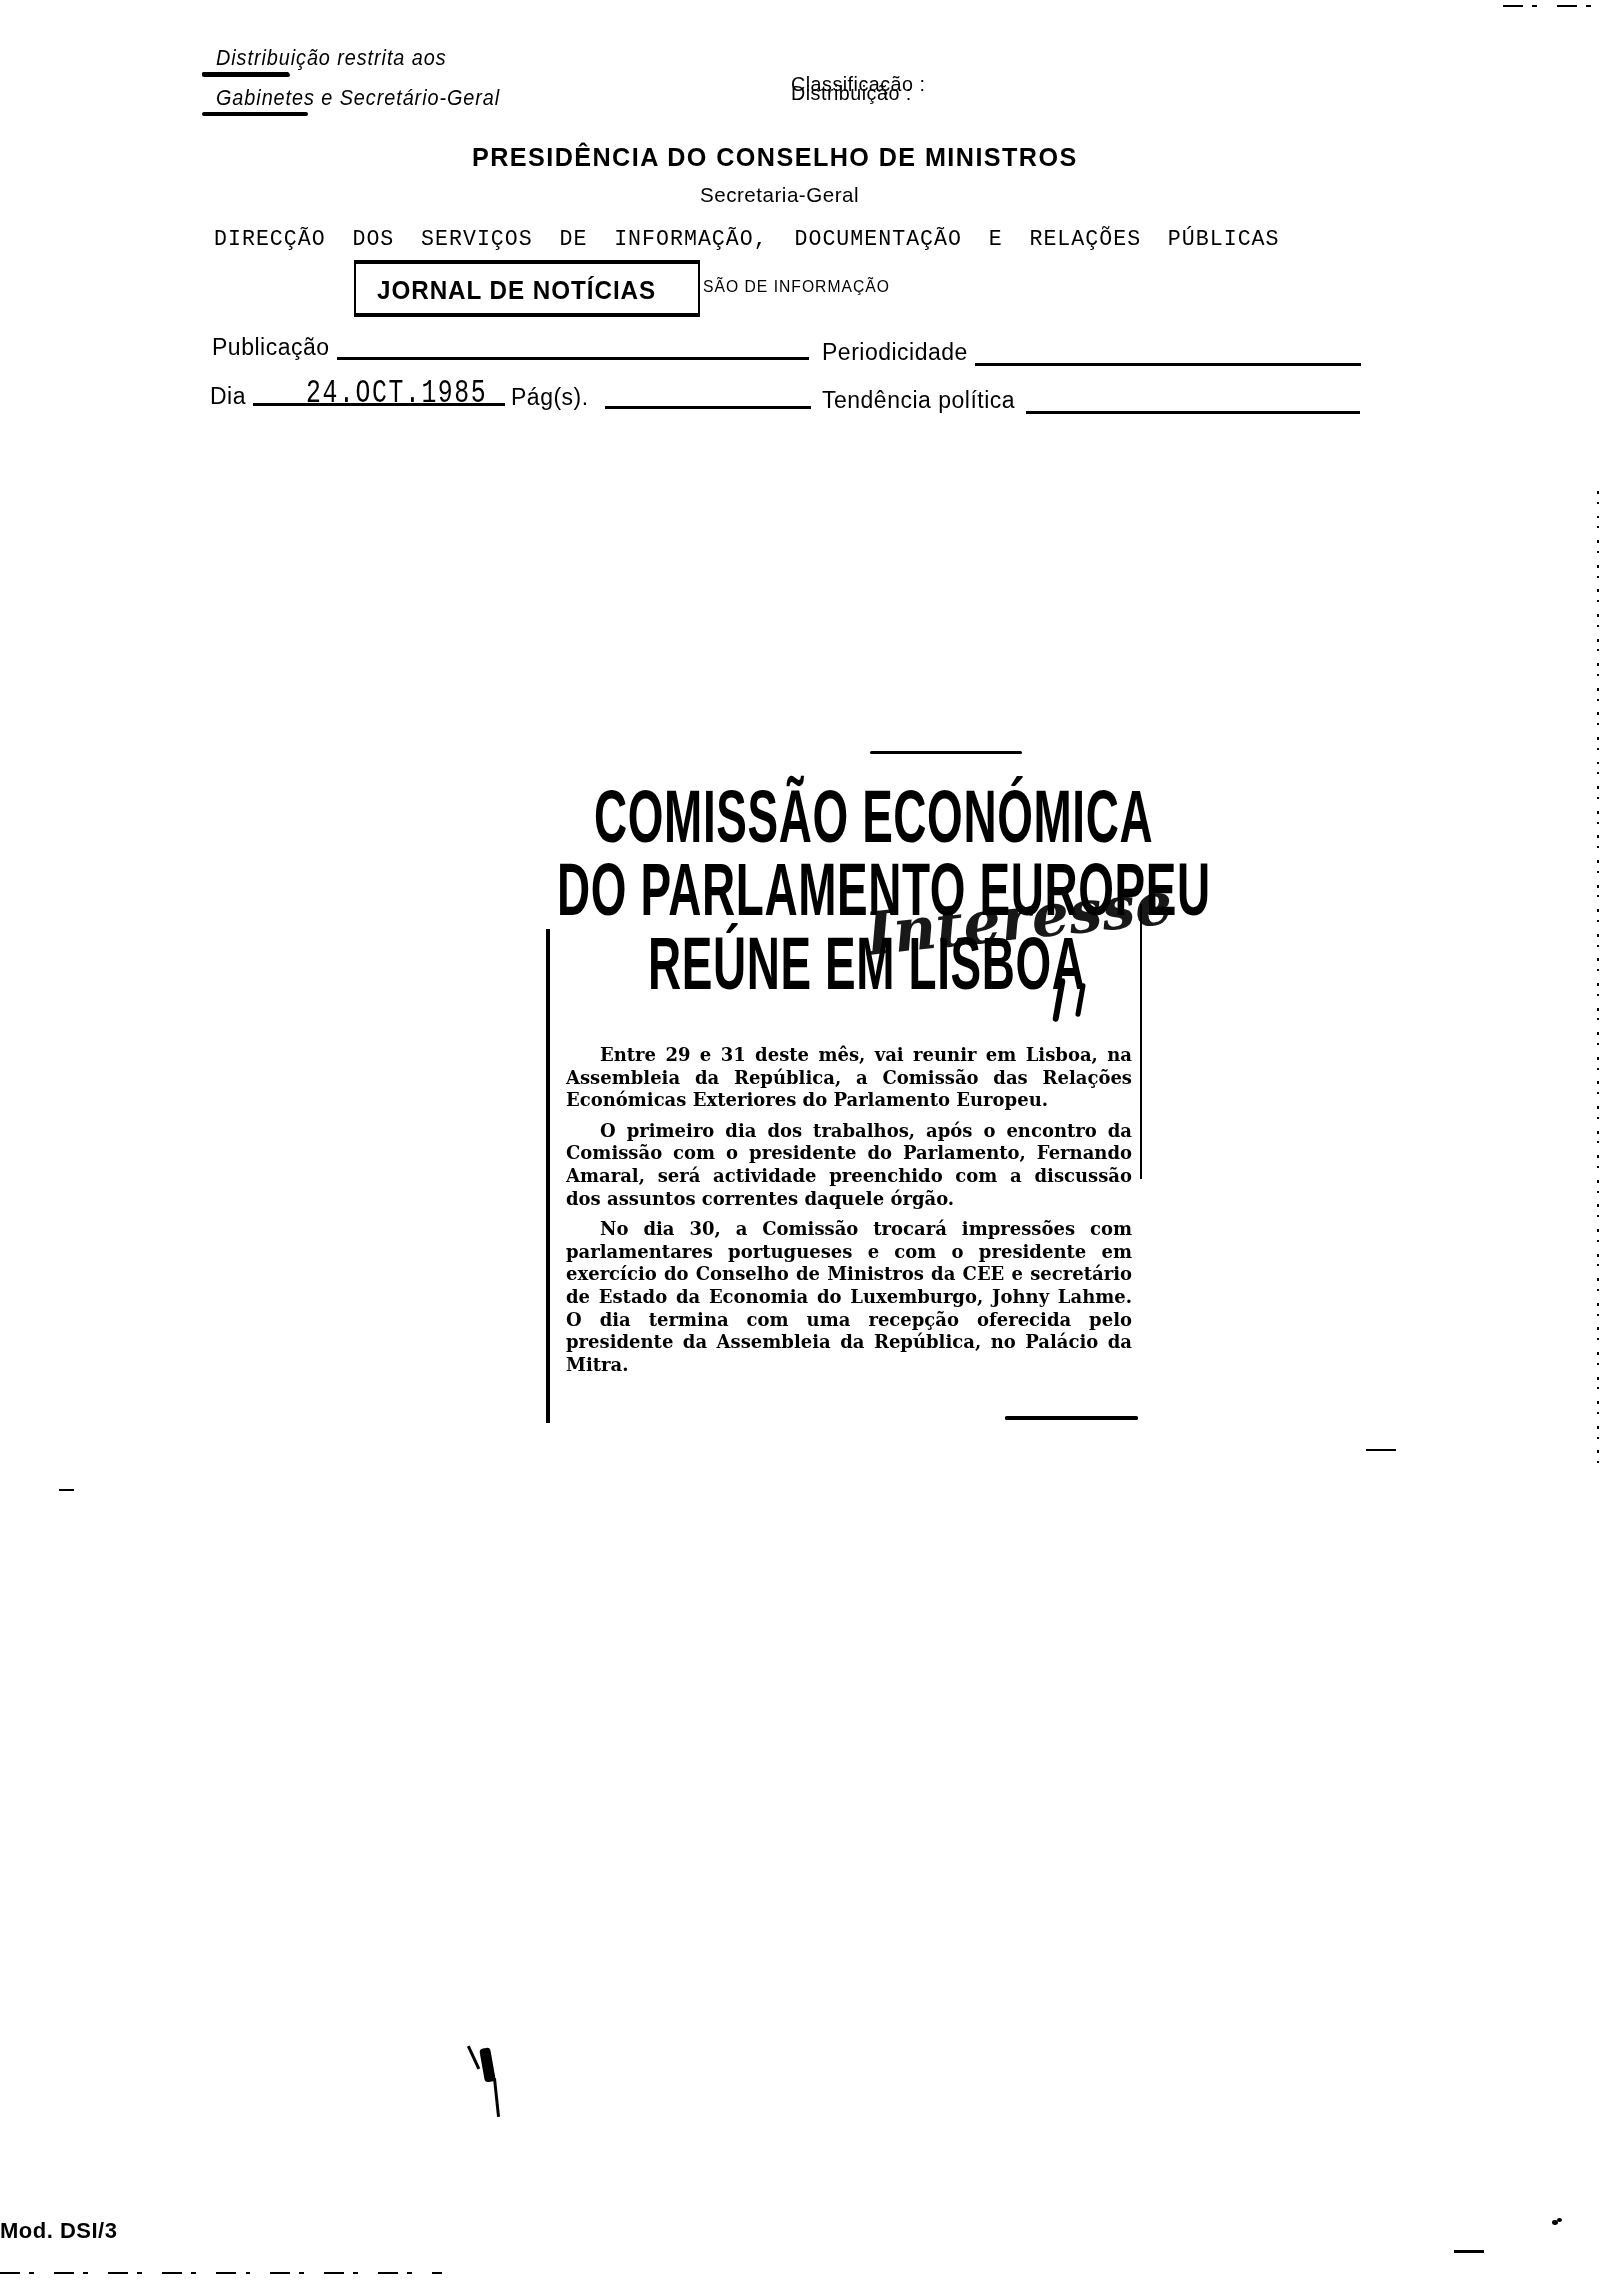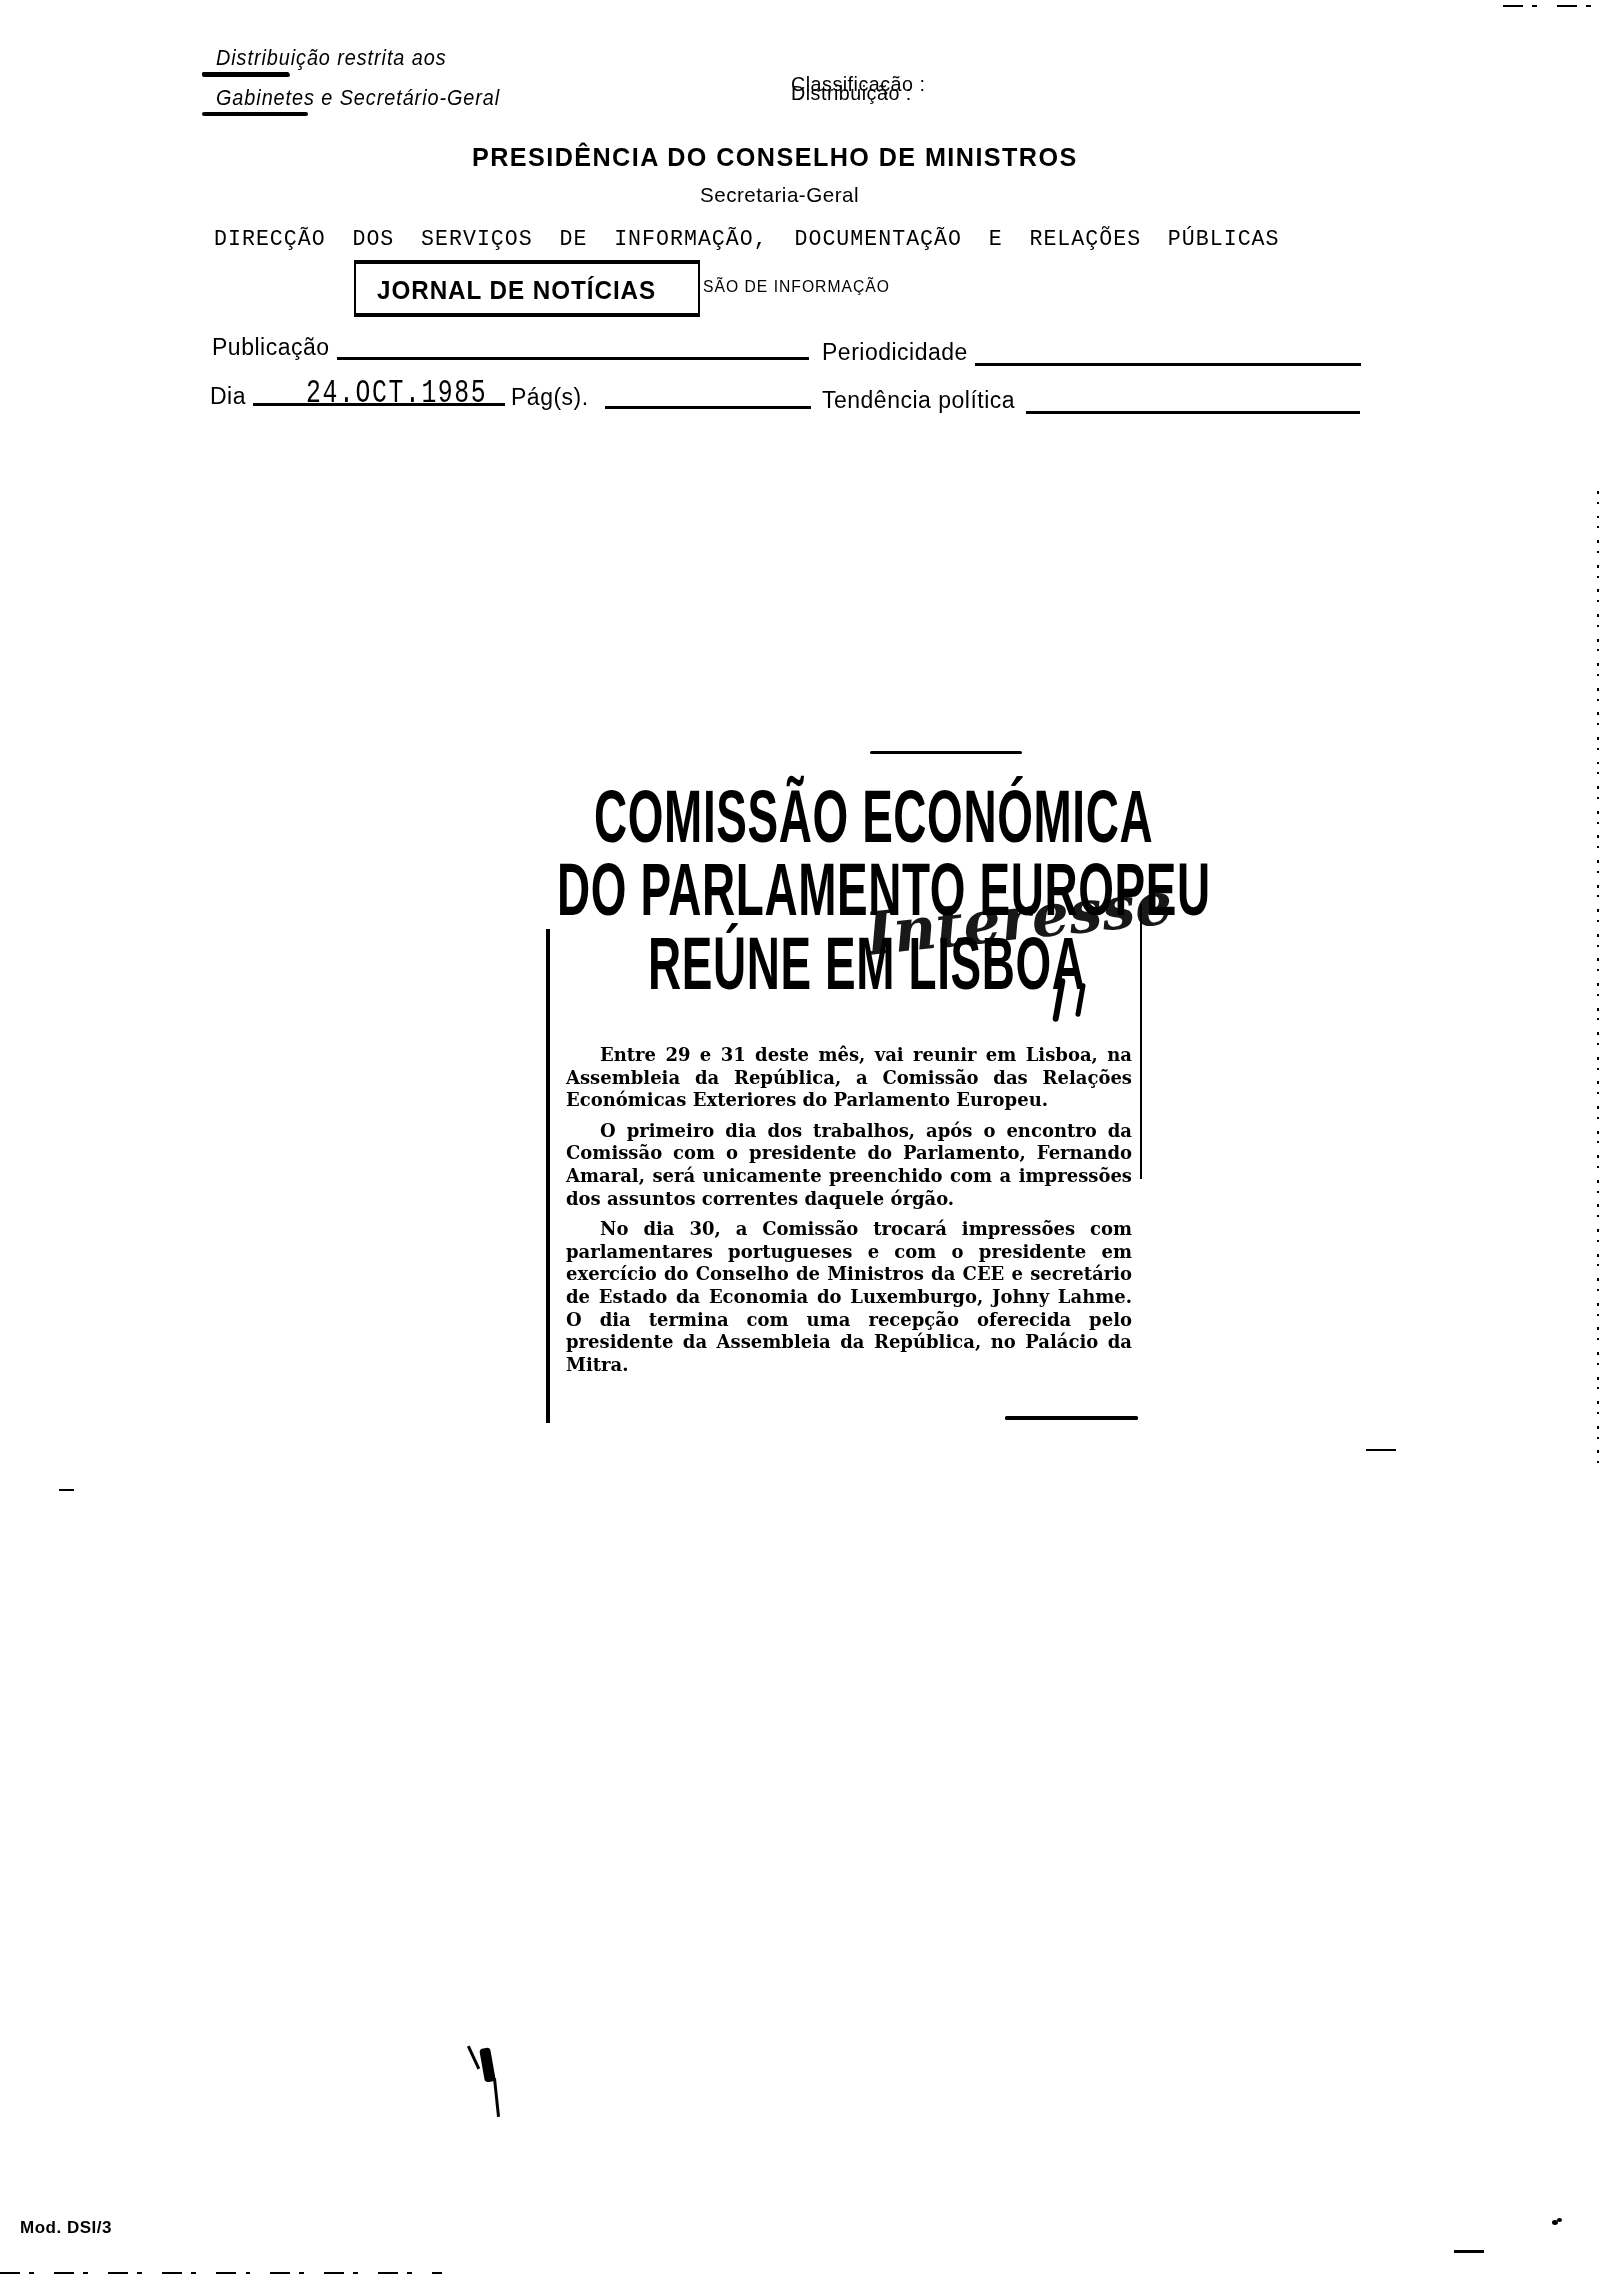--- a/index.html
+++ b/index.html
@@ -27,21 +27,21 @@
   
   .clip-rule { height: 2.9px; background: #000; border-radius: 1.5px; }
   .headline { font-family: "Liberation Sans", sans-serif; font-weight: bold; font-size: 74px; line-height: 1; white-space: nowrap; transform: scaleX(0.62); transform-origin: left top; letter-spacing: 1px; }
   .clip-border-left { width: 3.9px; background: #000; }
   .clip-border-right { width: 1.5px; background: #000; }
   .body-text { font-family: "DejaVu Serif", serif; font-weight: bold; font-size: 18px; line-height: 22.6px; text-align: justify; width: 582px; }
   .body-text p { margin: 8px; text-indent: 34px; }
   .body-text p.first { text-indent: 34px; }
 
   .handwriting { font-family: "DejaVu Serif", serif; font-style: italic; font-weight: bold; font-size: 59px; transform: rotate(-6deg); white-space: nowrap; }
-  .footer-mod { font-size: 17px; font-weight: bold; white-space: nowrap; letter-spacing: 0.5px; padding-left: 20px; }
+  .footer-mod { font-size: 22px; font-weight: bold; white-space: nowrap; letter-spacing: 0.5px; }
 
   .scan-edge { background: repeating-linear-gradient(to bottom, #000 0 2.9px, transparent 2.9px 10.8px, #000 10.8px 12.8px, transparent 12.8px 24.6px); width: 2px; }
   .scan-top { background: repeating-linear-gradient(to right, #000 0 19.7px, transparent 19.7px 29.5px, #000 29.5px 34px, transparent 34px 54px); height: 2px; }
   .speck { background: #000; border-radius: 50%; }
 </style>
 </head>
 <body>
 
 <div class="abs scan-top" style="left:1503px; top:4.9px; width:108px;"></div>
 <div class="abs scan-edge" style="left:1597px; top:491px; height:983px;"></div>
@@ -95,21 +95,21 @@
 
 <div class="abs handwriting" style="left:865px; top:884px; opacity:0.9;">Interesse</div>
 <div class="abs" style="left:1056px; top:978px; width:5.9px; height:44px; background:#000; transform:rotate(10deg); border-radius:2.9px;"></div>
 <div class="abs" style="left:1078px; top:983px; width:4.9px; height:34px; background:#000; transform:rotate(10deg); border-radius:2.5px;"></div>
 
 <div class="abs clip-border-left" style="left:546px; top:929px; height:494px;"></div>
 <div class="abs clip-border-right" style="left:1140px; top:904px; height:275px;"></div>
 
 <div class="abs body-text" style="left:558px; top:1036px;">
   <p class="first">Entre 29 e 31 deste mês, vai reunir em Lisboa, na Assembleia da República, a Comissão das Relações Económicas Exteriores do Parlamento Europeu.</p>
-  <p>O primeiro dia dos trabalhos, após o encontro da Comissão com o presidente do Parlamento, Fernando Amaral, será unicamente preenchido com a impressões dos assuntos correntes daquele órgão.</p>
+  <p>O primeiro dia dos trabalhos, após o encontro da Comissão com o presidente do Parlamento, Fernando Amaral, será actividade preenchido com a discussão dos assuntos correntes daquele órgão.</p>
   <p>No dia 30, a Comissão trocará impressões com parlamentares portugueses e com o presidente em exercício do Conselho de Ministros da CEE e secretário de Estado da Economia do Luxemburgo, Johny Lahme. O dia termina com uma recepção oferecida pelo presidente da Assembleia da República, no Palácio da Mitra.</p>
 </div>
 
 <div class="abs clip-rule" style="left:1005px; top:1416px; width:133px; height:3.9px;"></div>
 
 <div class="abs" style="left:482px; top:2048px; width:10.8px; height:34px; background:#000; border-radius:3.9px; transform:rotate(-10deg);"></div>
 <div class="abs" style="left:495px; top:2078px; width:2.5px; height:39px; background:#000; transform:rotate(-6deg);"></div>
 <div class="abs" style="left:472px; top:2045px; width:2.9px; height:24.6px; background:#000; transform:rotate(-25deg);"></div>
 
 <div class="abs speck" style="left:1552px; top:2220px; width:5.9px; height:4.9px;"></div>

